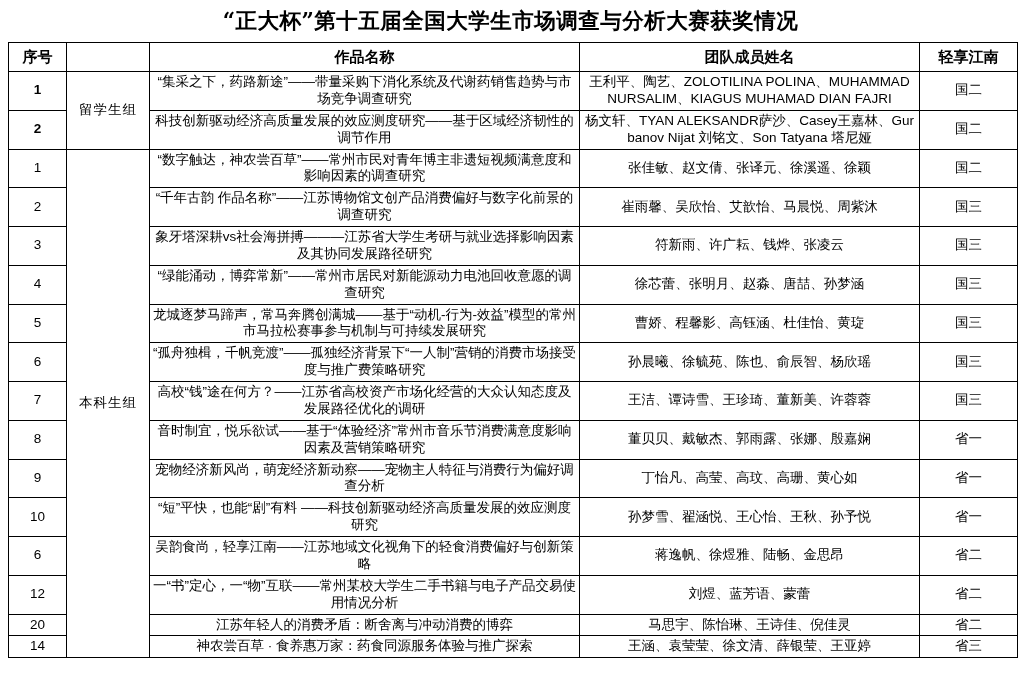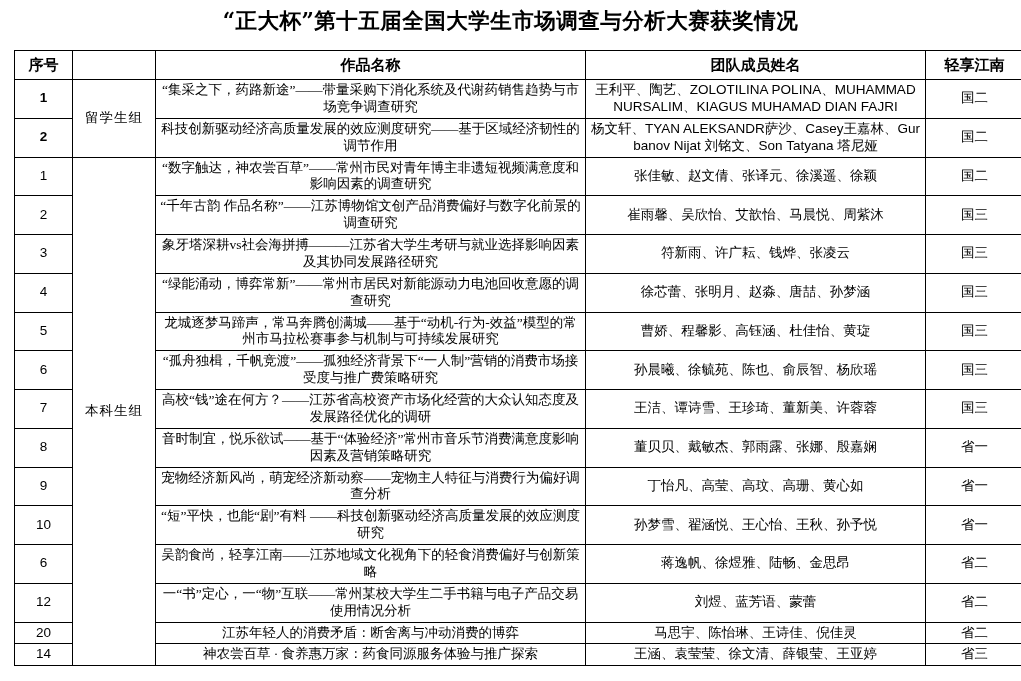--- a/index.html
+++ b/index.html
@@ -11,37 +11,37 @@
     width: 1021px;
     height: 681px;
     font-family: "Liberation Sans", "DejaVu Sans", sans-serif;
     color: #000;
     overflow: hidden;
   }
   .page {
     width: 1021px;
     height: 681px;
     box-sizing: border-box;
-    padding: 0 14px;
+    padding: 0 8px;
     position: relative;
   }
   .doc-title {
     text-align: center;
     font-size: 21.5px;
     font-weight: bold;
     letter-spacing: 0.5px;
     padding: 6px 0 7px 0;
     font-family: "DejaVu Serif", "Liberation Serif", serif;
     white-space: nowrap;
   }
   table.award-table {
     border-collapse: collapse;
     width: 1009px;
     table-layout: fixed;
-    margin: 8px auto;
+    margin: 0 auto;
     border-radius: 30px;
   }
   table.award-table th,
   table.award-table td {
     border: 1px solid #000;
     padding: 2px 3px;
     font-size: 13.5px;
     line-height: 1.25;
     vertical-align: middle;
     text-align: center;
@@ -65,21 +65,20 @@
   td.seq.plain { font-weight: normal; }
   td.group {
     font-weight: normal;
     font-size: 15px;
     letter-spacing: 1px;
   }
   td.work {
     text-align: center;
     font-size: 13.5px;
     padding: 3px 4px;
-    font-family: Liberation Serif, serif;
   }
   td.members {
     text-align: center;
     font-size: 13.5px;
     padding: 3px 4px;
   }
   td.level {
     font-size: 14px;
   }
   .nowrap-title { white-space: nowrap; }

